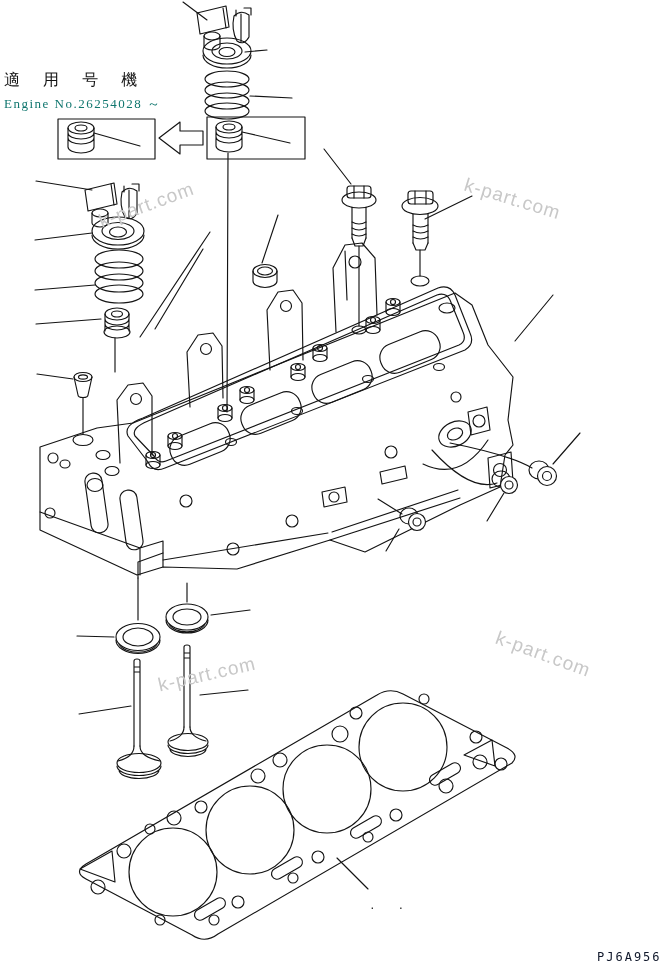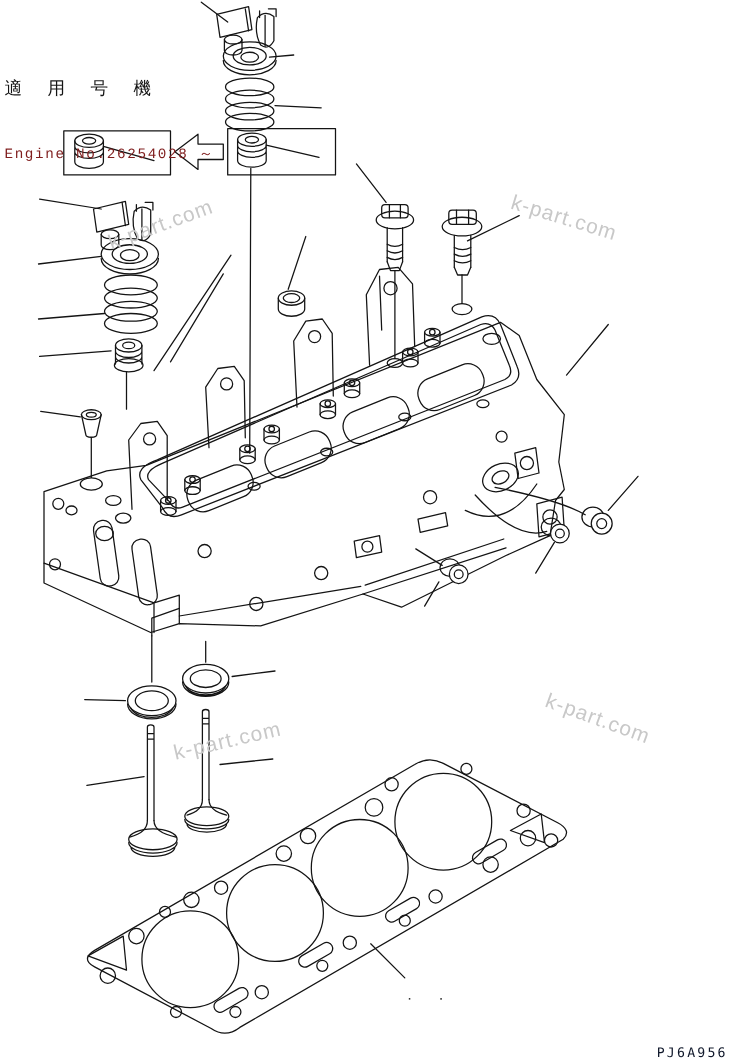--- a/index.html
+++ b/index.html
@@ -2,21 +2,21 @@
 <html><head>
 <meta charset="utf-8">
 <style>
   html,body{margin:0;padding:0;background:#ffffff;}
   .page{position:relative;width:669px;height:967px;background:#ffffff;overflow:hidden;
         font-family:"Liberation Sans",sans-serif;color:#141414;}
   .diagram-svg{position:absolute;left:0;top:0;}
   .hdr-ja{position:absolute;left:4px;top:70px;font-size:16px;letter-spacing:9px;
           font-family:"DejaVu Sans",sans-serif;color:#141414;white-space:nowrap;}
   .hdr-en{position:absolute;left:4px;top:95px;font-size:13px;letter-spacing:1.5px;
-          font-family:Liberation Mono, monospace;color:#7f1d1d;white-space:nowrap;margin-top:36px;}
+          font-family:Liberation Serif, serif;color:#0f766e;white-space:nowrap;}
   .wm{position:absolute;color:#c8c8c8;font-size:19px;letter-spacing:1px;white-space:nowrap;
       transform-origin:left top;font-family:"Liberation Sans",sans-serif;}
   .wm1{left:96px;top:212px;transform:rotate(-20deg);}
   .wm2{left:468px;top:174px;transform:rotate(17deg);}
   .wm3{left:500px;top:627px;transform:rotate(20deg);}
   .wm4{left:156px;top:675px;transform:rotate(-13deg);}
   .code{position:absolute;left:597px;top:950px;font-size:12px;letter-spacing:2px;
         font-family:"DejaVu Sans Mono","Liberation Mono",monospace;color:#0f172a;white-space:nowrap;}
   .dots{position:absolute;left:370px;top:899px;font-size:14px;letter-spacing:10px;color:#333;}
 </style>

